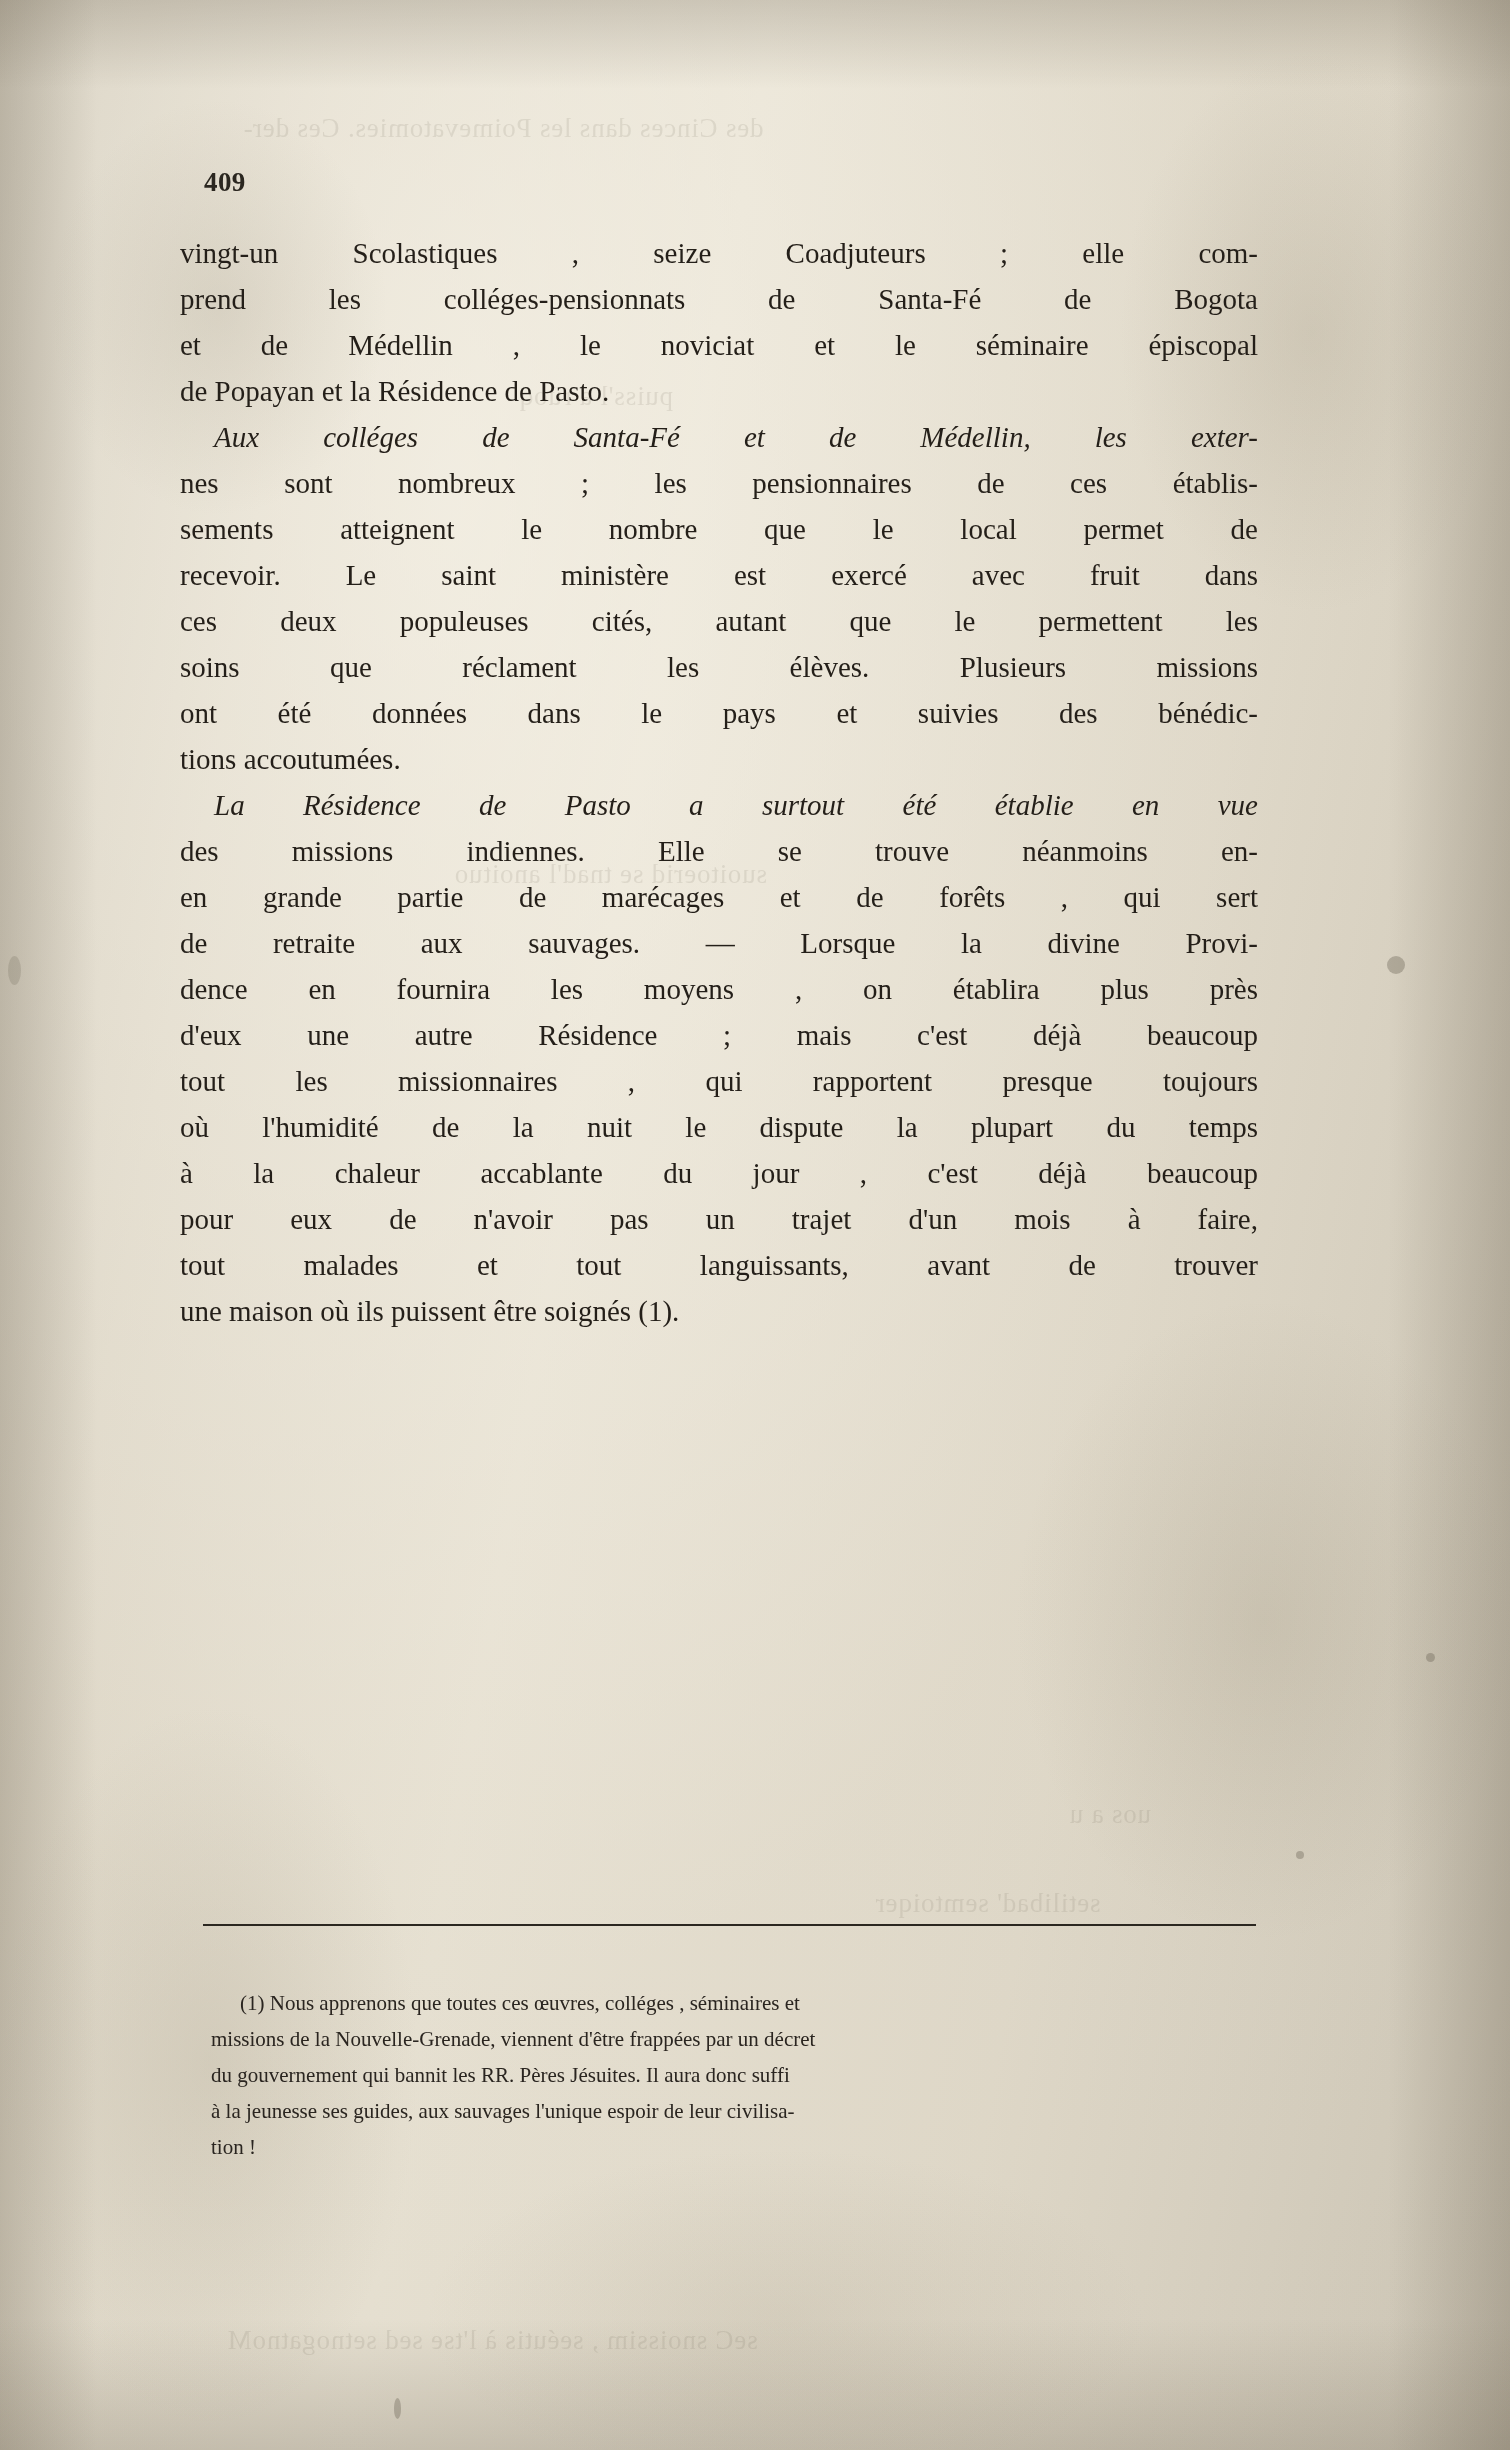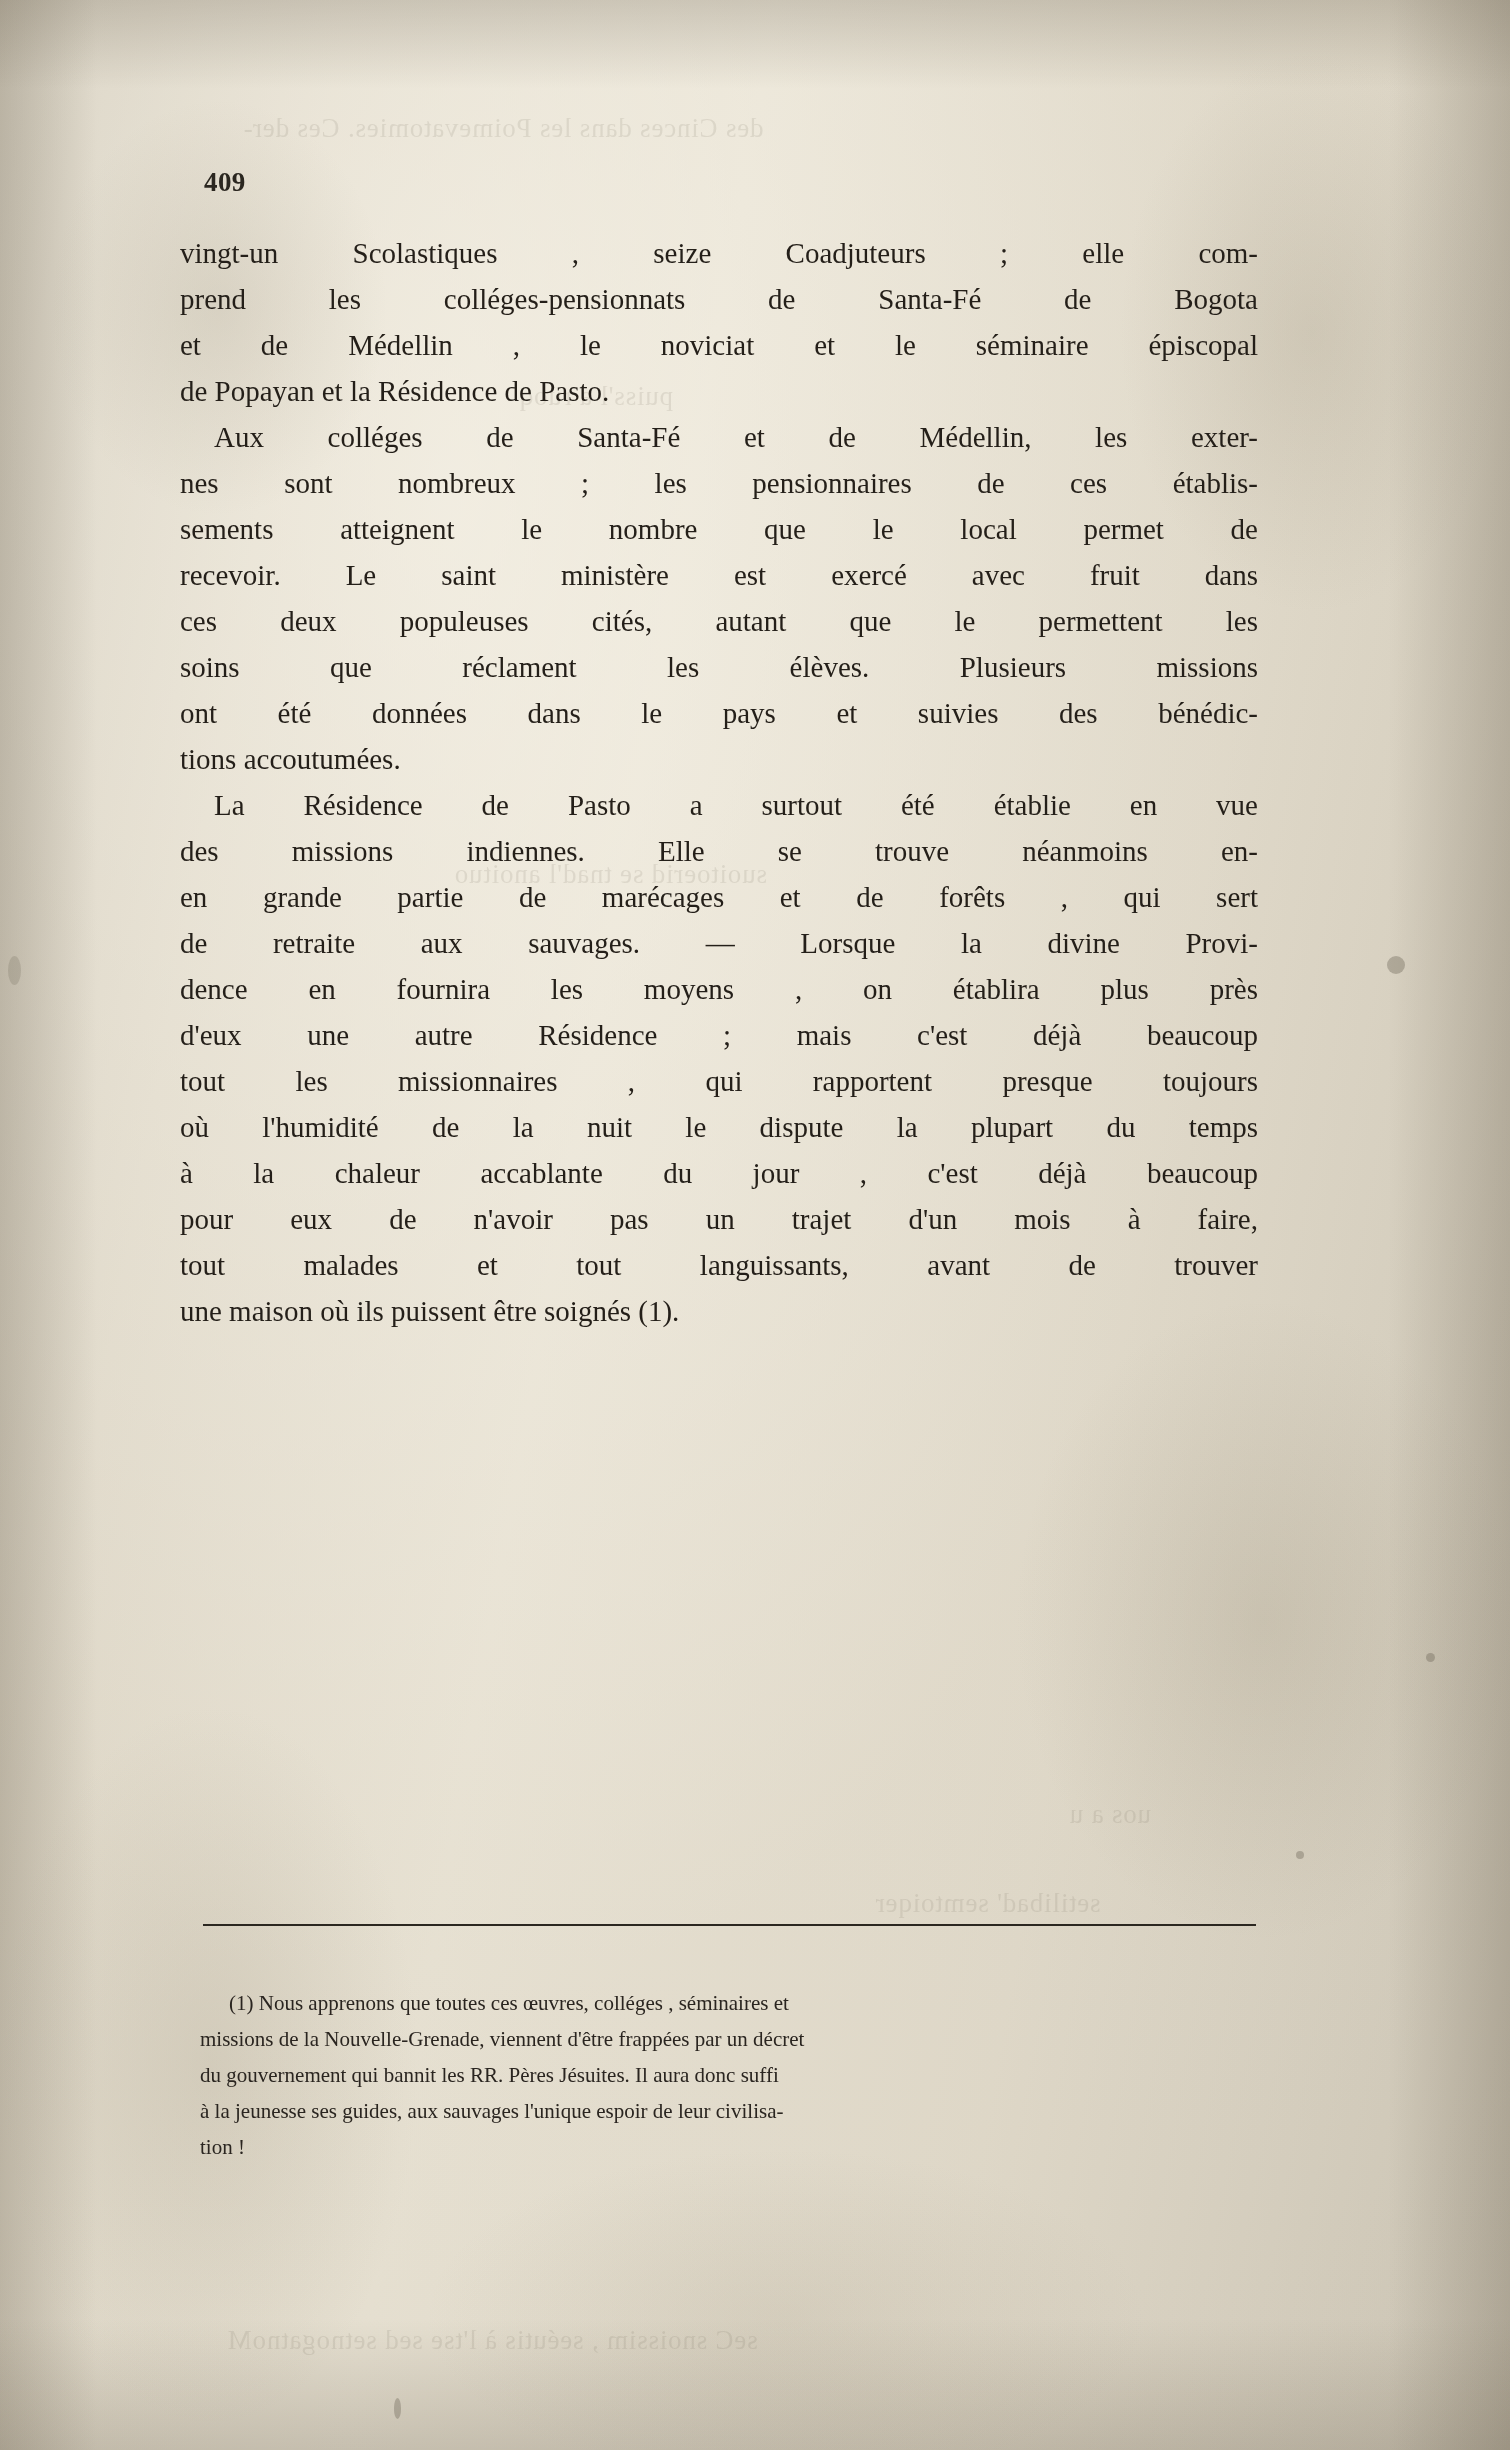--- a/index.html
+++ b/index.html
@@ -74,34 +74,34 @@
     margin: 0;
   }
   .para .ln {
     display: block;
     white-space: nowrap;
   }
   .para .ln.just {
     text-align: justify;
     text-align-last: justify;
   }
-  .indent { padding-left: 34px; }
+  .indent { padding-left: 34px; font-style: italic; }
 
   #rule {
     position: absolute;
     left: 203px;
     top: 1924px;
     width: 1053px;
     height: 2.4px;
     background: #2b2720;
   }
 
   #footnote {
     position: absolute;
-    left: 200px;
+    left: 211px;
     top: 1985px;
     width: 1069px;
     color: #2a2520;
     font-size: 21px;
     line-height: 36px;
     text-align: justify;
   }
   #footnote .ln { display: block; white-space: nowrap; }
   #footnote .fn-indent { padding-left: 29px; }
 

